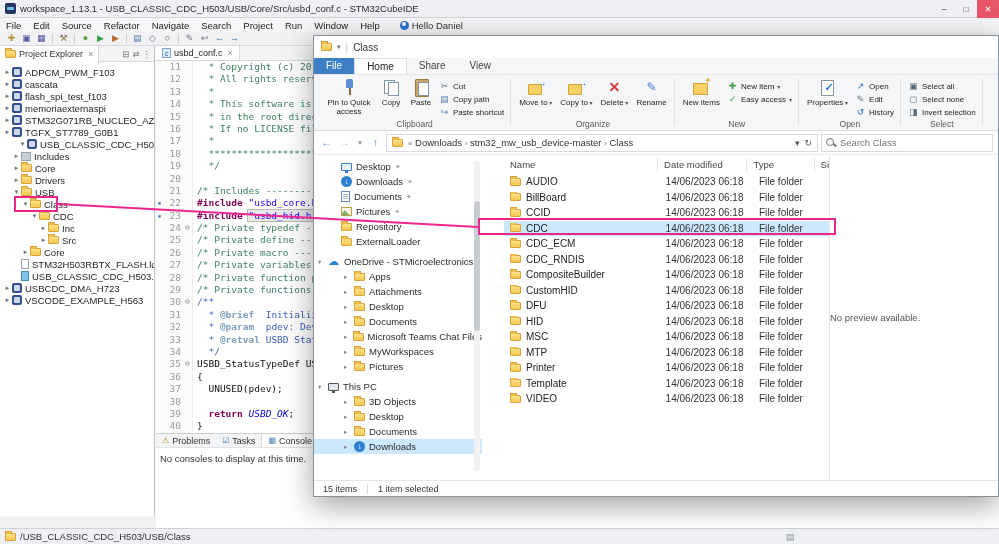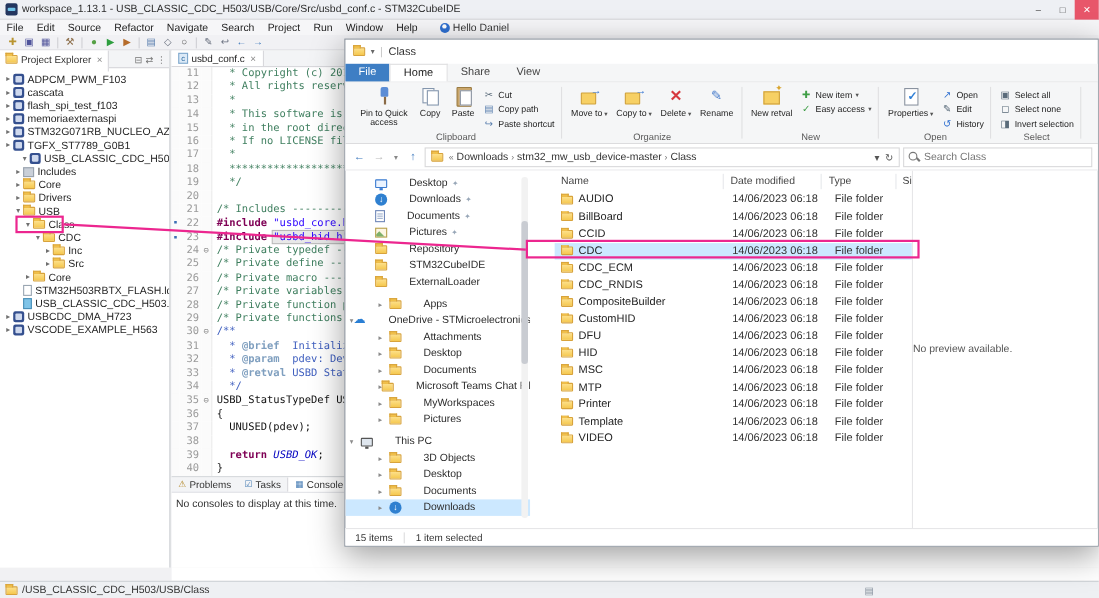--- a/index.html
+++ b/index.html
@@ -133,21 +133,21 @@
   .crumb{white-space:nowrap;}
   .addr-icons{margin-left:auto;display:flex;gap:5px;color:#555;font-size:9px;}
   .search-field{width:172px;height:18px;border:1px solid #d9d9db;display:flex;align-items:center;gap:4px;padding:0 4px;}
   .search-field input{border:none;outline:none;font-size:9.5px;width:100%;color:#555;font-family:"Liberation Sans",sans-serif;background:transparent;}
   .ex-main{position:absolute;top:119px;left:0;right:0;bottom:16px;display:flex;overflow:hidden;}
   #nav-pane{width:168px;padding-top:4px;overflow:hidden;flex:none;}
   .nav-row{height:15px;display:flex;align-items:center;font-size:9.5px;color:#2b2b2b;white-space:nowrap;overflow:hidden;}
   .nav-row.selected{background:#cce8ff;}
   .nav-gap{height:5px;}
   .nav-exp{width:10px;font-size:6.5px;color:#8b8b8b;}
-  .nav-label{margin-left:20px;}
+  .nav-label{margin-left:4px;}
   .nav-scroll{position:absolute;left:160px;top:6px;width:6px;height:310px;background:#f2f2f2;border-radius:3px;}
   .nav-thumb{display:block;width:6px;height:130px;background:#c9ccd2;border-radius:3px;margin-top:40px;}
   .file-area{flex:1;overflow:hidden;margin-left:22px;}
   .fl-header{height:19px;display:flex;align-items:center;font-size:9.5px;color:#454545;}
   .hcell{height:14px;line-height:14px;border-right:1px solid #e6e8ec;padding-left:6px;}
   .hc0{width:166px;}.hc1{width:96px;}.hc2{width:72px;}.hc3{flex:1;border-right:none;}
   .fl-row{height:15.5px;display:flex;align-items:center;font-size:10px;color:#222;}
   .fl-row.selected{background:#cce8ff;}
   .cell{overflow:hidden;white-space:nowrap;}
   .c-name{width:166px;display:flex;align-items:center;gap:5px;padding-left:6px;}
@@ -621,21 +621,21 @@
               <span class="ric ric-rename"></span>
               <div class="blabel">Rename</div>
             </div>
           </div>
           <div class="rlabel">Organize</div>
         </div>
         <div class="rgroup">
           <div class="rbody">
             <div class="rbig">
               <span class="ric ric-new-folder"></span>
-              <div class="blabel">New retval</div>
+              <div class="blabel">New items</div>
             </div>
             <div class="rsmallcol">
               <div class="rsmall">
                 <span class="sic" style="color: rgb(63, 158, 70);">✚</span>
                 <span>New item</span>
                 <span class="drop">▾</span>
               </div>
               <div class="rsmall">
                 <span class="sic" style="color: rgb(63, 158, 70);">✓</span>
                 <span>Easy access</span>
@@ -733,37 +733,32 @@
             <span class="pin-glyph">✦</span>
           </div>
           <div class="nav-row" style="padding-left: 17px;">
             <span class="nav-exp"></span>
             <span class="ic ic-folder"></span>
             <span class="nav-label">Repository</span>
           </div>
           <div class="nav-row" style="padding-left: 17px;">
             <span class="nav-exp"></span>
             <span class="ic ic-folder"></span>
-            <span class="nav-label">STM32CubeIDE</span>
-          </div>
-          <div class="nav-row" style="padding-left: 17px;">
-            <span class="nav-exp"></span>
-            <span class="ic ic-folder"></span>
             <span class="nav-label">ExternalLoader</span>
           </div>
           <div class="nav-gap"></div>
-          <div class="nav-row" style="padding-left: 30px;">
-            <span class="nav-exp">▸</span>
-            <span class="ic ic-folder"></span>
-            <span class="nav-label">Apps</span>
-          </div>
           <div class="nav-row" style="padding-left: 4px;">
             <span class="nav-exp">▾</span>
             <span class="ic ic-cloud"></span>
             <span class="nav-label">OneDrive - STMicroelectronics</span>
+          </div>
+          <div class="nav-row" style="padding-left: 30px;">
+            <span class="nav-exp">▸</span>
+            <span class="ic ic-folder"></span>
+            <span class="nav-label">Apps</span>
           </div>
           <div class="nav-row" style="padding-left: 30px;">
             <span class="nav-exp">▸</span>
             <span class="ic ic-folder"></span>
             <span class="nav-label">Attachments</span>
           </div>
           <div class="nav-row" style="padding-left: 30px;">
             <span class="nav-exp">▸</span>
             <span class="ic ic-folder"></span>
             <span class="nav-label">Desktop</span>

